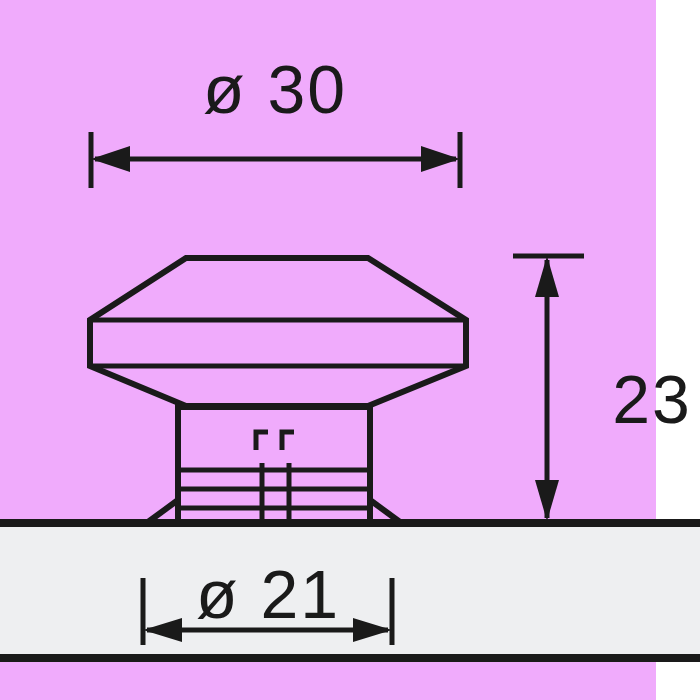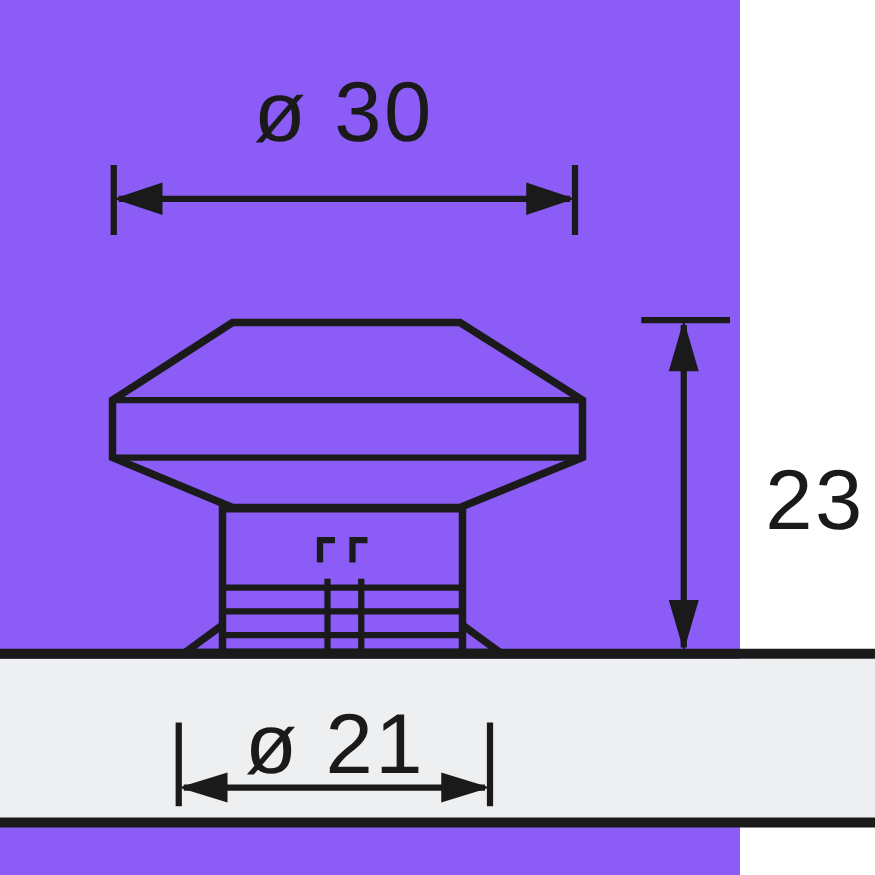--- a/index.html
+++ b/index.html
@@ -8,23 +8,23 @@
     background: #ffffff;
   }
   body {
     width: 700px;
     height: 700px;
     overflow: hidden;
     font-family: "Liberation Sans", sans-serif;
   }
   #drawing-root {
     position: relative;
-    width: 592px;
+    width: 656px;
     height: 700px;
-    background: #8b5cf6;
+    background: #f0abfc;
   }
   svg#technical-drawing {
     display: block;
     width: 700px;
     height: 700px;
   }
   .dim-text {
     font-family: "Liberation Sans", sans-serif;
     font-size: 68px;
     fill: #1a1a1a;

